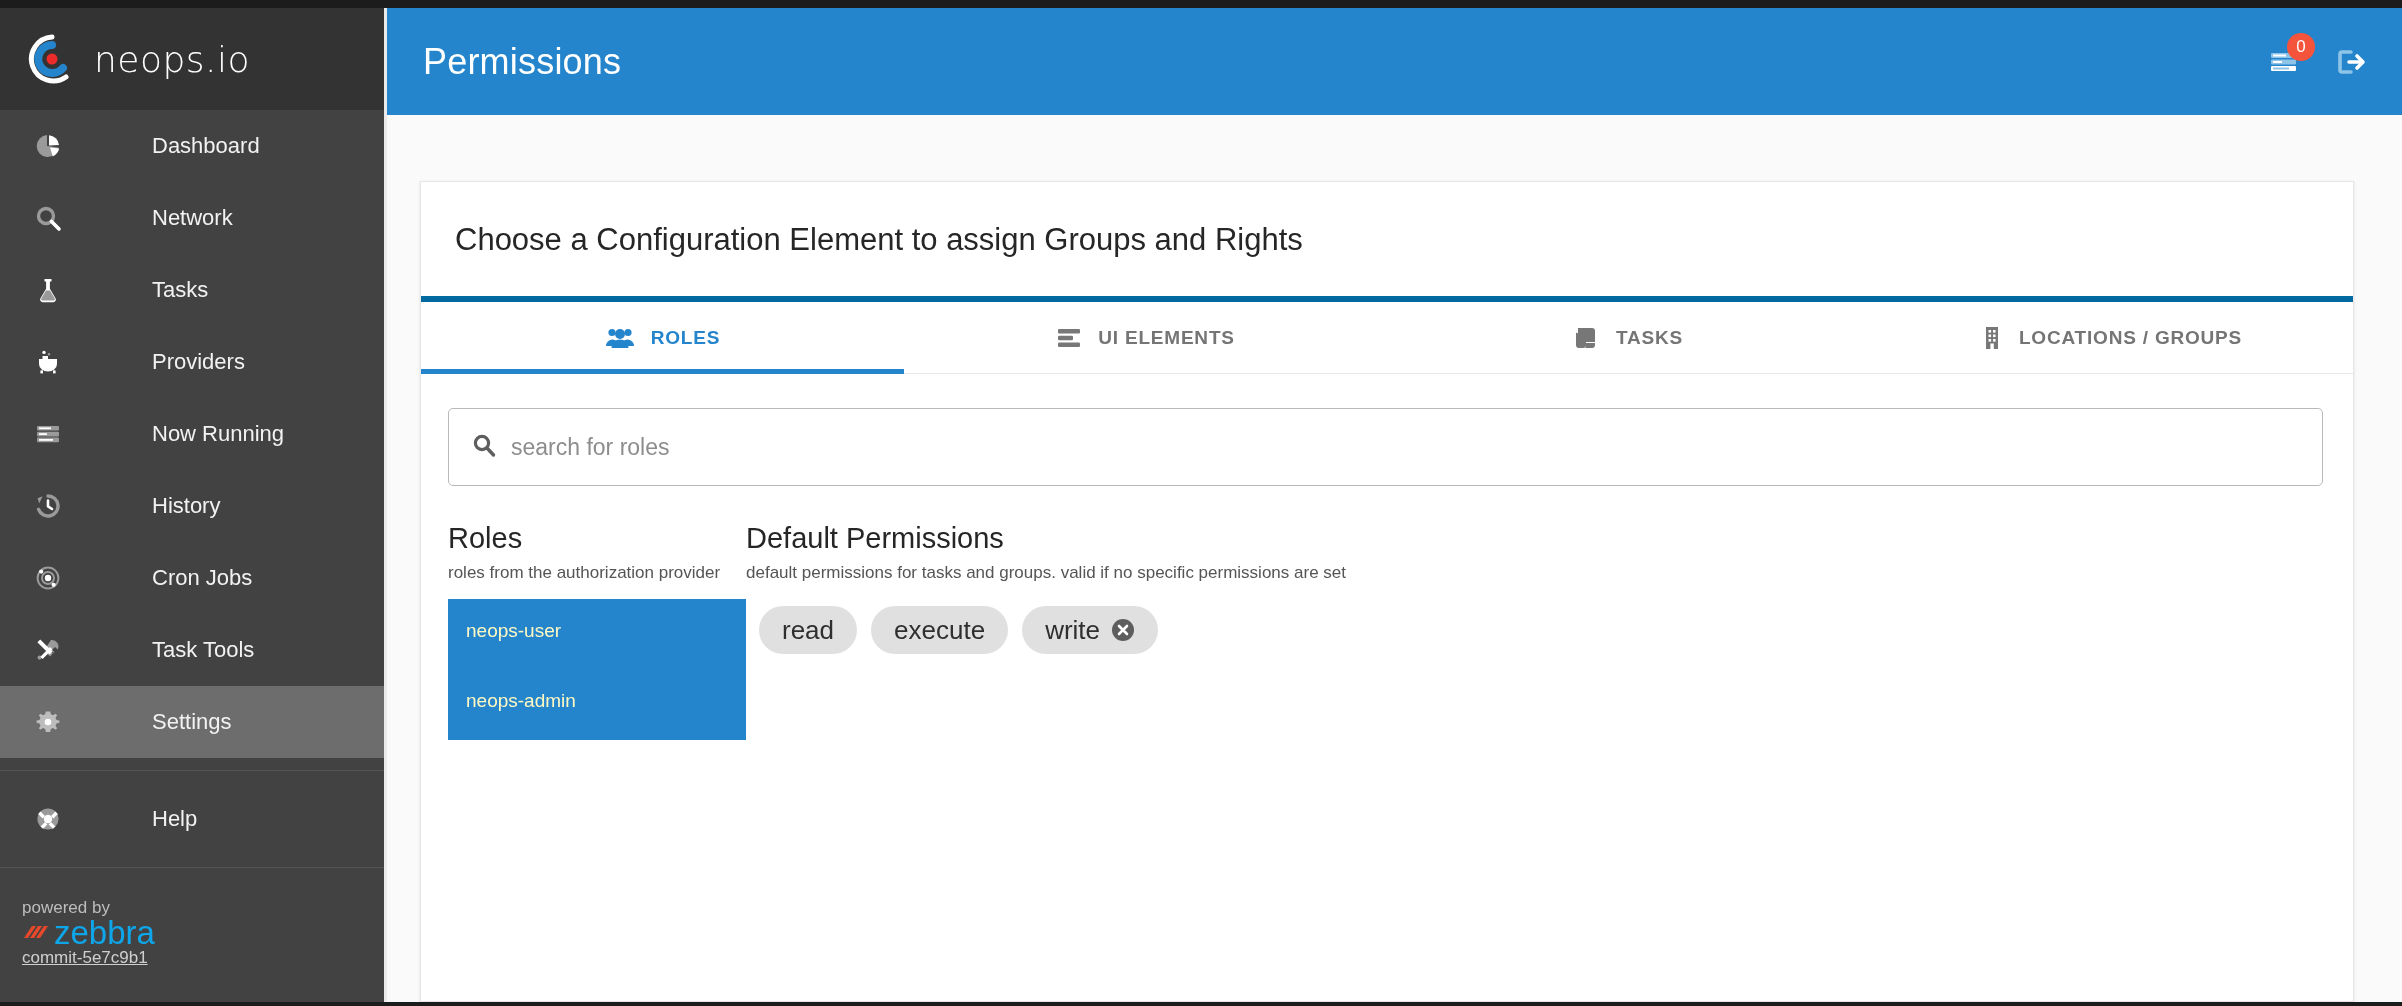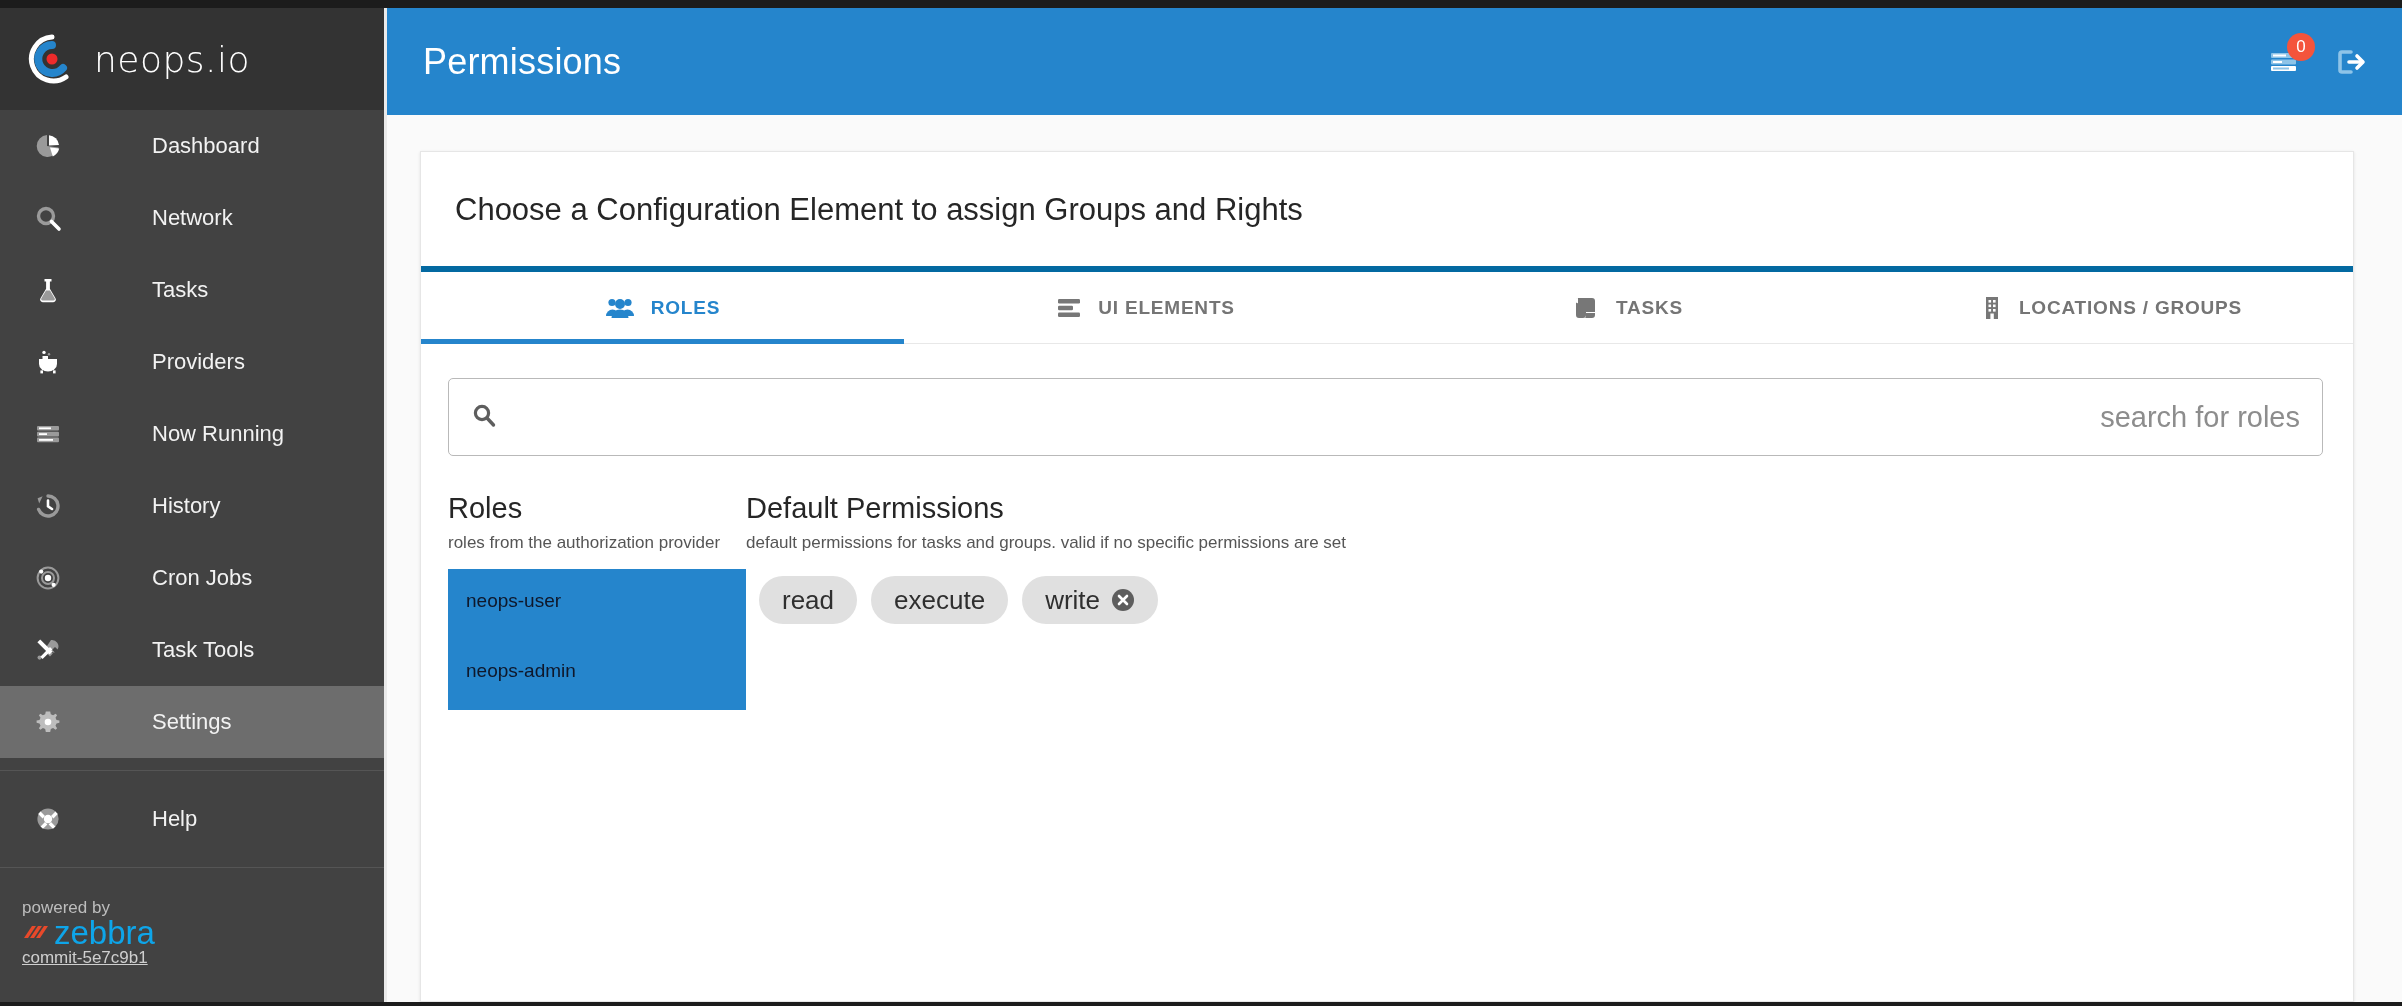--- a/index.html
+++ b/index.html
@@ -111,20 +111,21 @@
   }
 
   
   .pane {
     flex: 1 1 auto;
     display: flex;
     flex-direction: column;
     background: #fafafa;
     min-width: 0;
     border-left: 3px solid #eaeaea;
+    gap: 30px;
   }
 
   .topbar {
     height: 107px;
     flex: 0 0 107px;
     background: #2585cc;
     display: flex;
     align-items: center;
     padding: 0 34px 0 36px;
   }
@@ -220,26 +221,25 @@
     border-radius: 5px;
     display: flex;
     align-items: center;
     padding: 0 22px;
     gap: 14px;
     background: #ffffff;
   }
   .search-input {
     border: 0;
     outline: none;
-    font-size: 29px;
+    font-size: 23px;
     color: #3a3a3a;
     flex: 1 1 auto;
     background: transparent;
     font-family: "Liberation Sans", sans-serif;
-    text-align: right;
   }
   .search-input::placeholder { color: #8d8d8d; }
 
   .columns {
     display: flex;
     margin-top: 34px;
     align-items: flex-start;
   }
   .col-roles { width: 298px; flex: 0 0 298px; }
   .col-perms { flex: 1 1 auto; min-width: 0; }
@@ -260,21 +260,21 @@
 
   .roles-list {
     margin-top: 15px;
     background: #2585cc;
   }
   .role-item {
     height: 47px;
     display: flex;
     align-items: center;
     padding-left: 18px;
-    color: #0f172a;
+    color: #fef9c3;
     font-size: 19px;
     cursor: pointer;
   }
   .roles-list { padding: 8px 0 16px 0; }
   .role-item + .role-item { margin-top: 23px; }
 
   .perm-input-wrap {
     margin-top: 15px;
     border-top: 1px solid #eeeeee;
     border-bottom: 1px solid #eeeeee;

